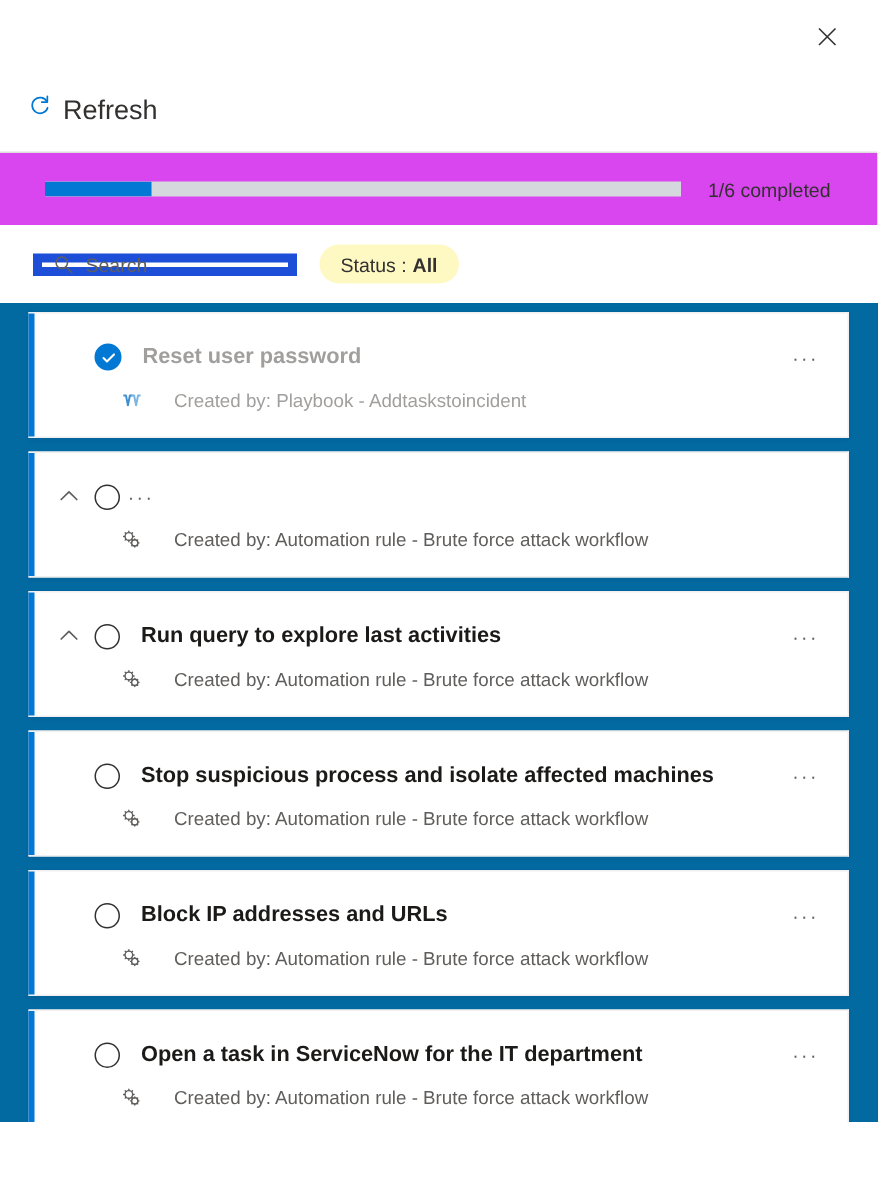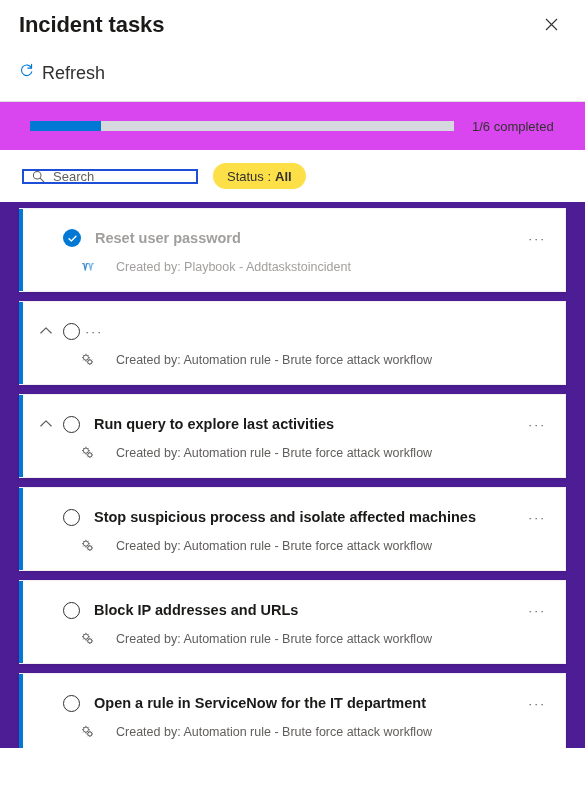--- a/index.html
+++ b/index.html
@@ -108,21 +108,21 @@
     height: 52px;
     background: #ffffff;
     display: flex;
     align-items: center;
     padding-left: 22px;
     gap: 15px;
   }
   .search-box {
     width: 176px;
     height: 15px;
-    border: 2px solid #1d4ed8;
+    border: 6px solid #1d4ed8;
     background: #ffffff;
     display: flex;
     align-items: center;
     padding: 0 8px;
     gap: 8px;
   }
   .search-icon {
     width: 13px;
     height: 13px;
     flex: 0 0 auto;
@@ -136,37 +136,37 @@
     font-family: inherit;
     font-size: 13px;
     color: #323130;
     width: 100%;
   }
   .search-input::placeholder { color: #605e5c; }
 
   .status-pill {
     height: 26px;
     border-radius: 13px;
-    background: #fde047;
+    background: #fef9c3;
     display: flex;
     align-items: center;
     padding: 0 14px;
     font-size: 13px;
     color: #323130;
     cursor: pointer;
     border: none;
     font-family: inherit;
     gap: 4px;
     white-space: nowrap;
   }
   .status-value { font-weight: 700; }
 
   
   .task-list {
-    background: #4c1d95;
+    background: #0369a1;
     padding: 6px 19px 14px 19px;
     height: 546px;
     overflow-y: auto;
   }
   .task-card {
     position: relative;
     background: #ffffff;
     border: 1px solid #f1eff0;
     border-left: none;
     margin-bottom: 9px;
@@ -260,21 +260,20 @@
     flex: 0 0 auto;
     display: flex;
     align-items: center;
     justify-content: center;
   }
 </style>
 </head>
 <body>
 
 <div class="panel-header">
-  <div class="panel-title">Incident tasks</div>
   <button class="close-btn">
     <span>
       <svg width="13" height="13" viewBox="0 0 13 13" fill="none" xmlns="http://www.w3.org/2000/svg">
         <path d="M1 1 L12 12 M12 1 L1 12" stroke="currentColor" stroke-width="1.1"></path>
       </svg>
     </span>
   </button>
 </div>
 
 <div class="command-bar">
@@ -451,21 +450,21 @@
     </div>
   </div>
 
   <div class="task-card">
     <div class="task-accent"></div>
     <div class="task-main">
       <span class="chev-slot empty"></span>
       <button class="checkbox">
         
       </button>
-      <span class="task-title">Open a rule in ServiceNow for the IT department</span>
+      <span class="task-title">Open a task in ServiceNow for the IT department</span>
       <button class="more-btn">···</button>
     </div>
     <div class="task-sub">
       <span class="sub-icon">
           <svg width="14" height="14" viewBox="0 0 16 16" xmlns="http://www.w3.org/2000/svg">
             <g fill="none" stroke="currentColor" stroke-width="1.05">
               <circle cx="5.6" cy="5.3" r="2.9"></circle>
               <circle cx="10.1" cy="10.2" r="2.4"></circle>
             </g>
             <g stroke="currentColor" stroke-width="1.05" stroke-linecap="round">

